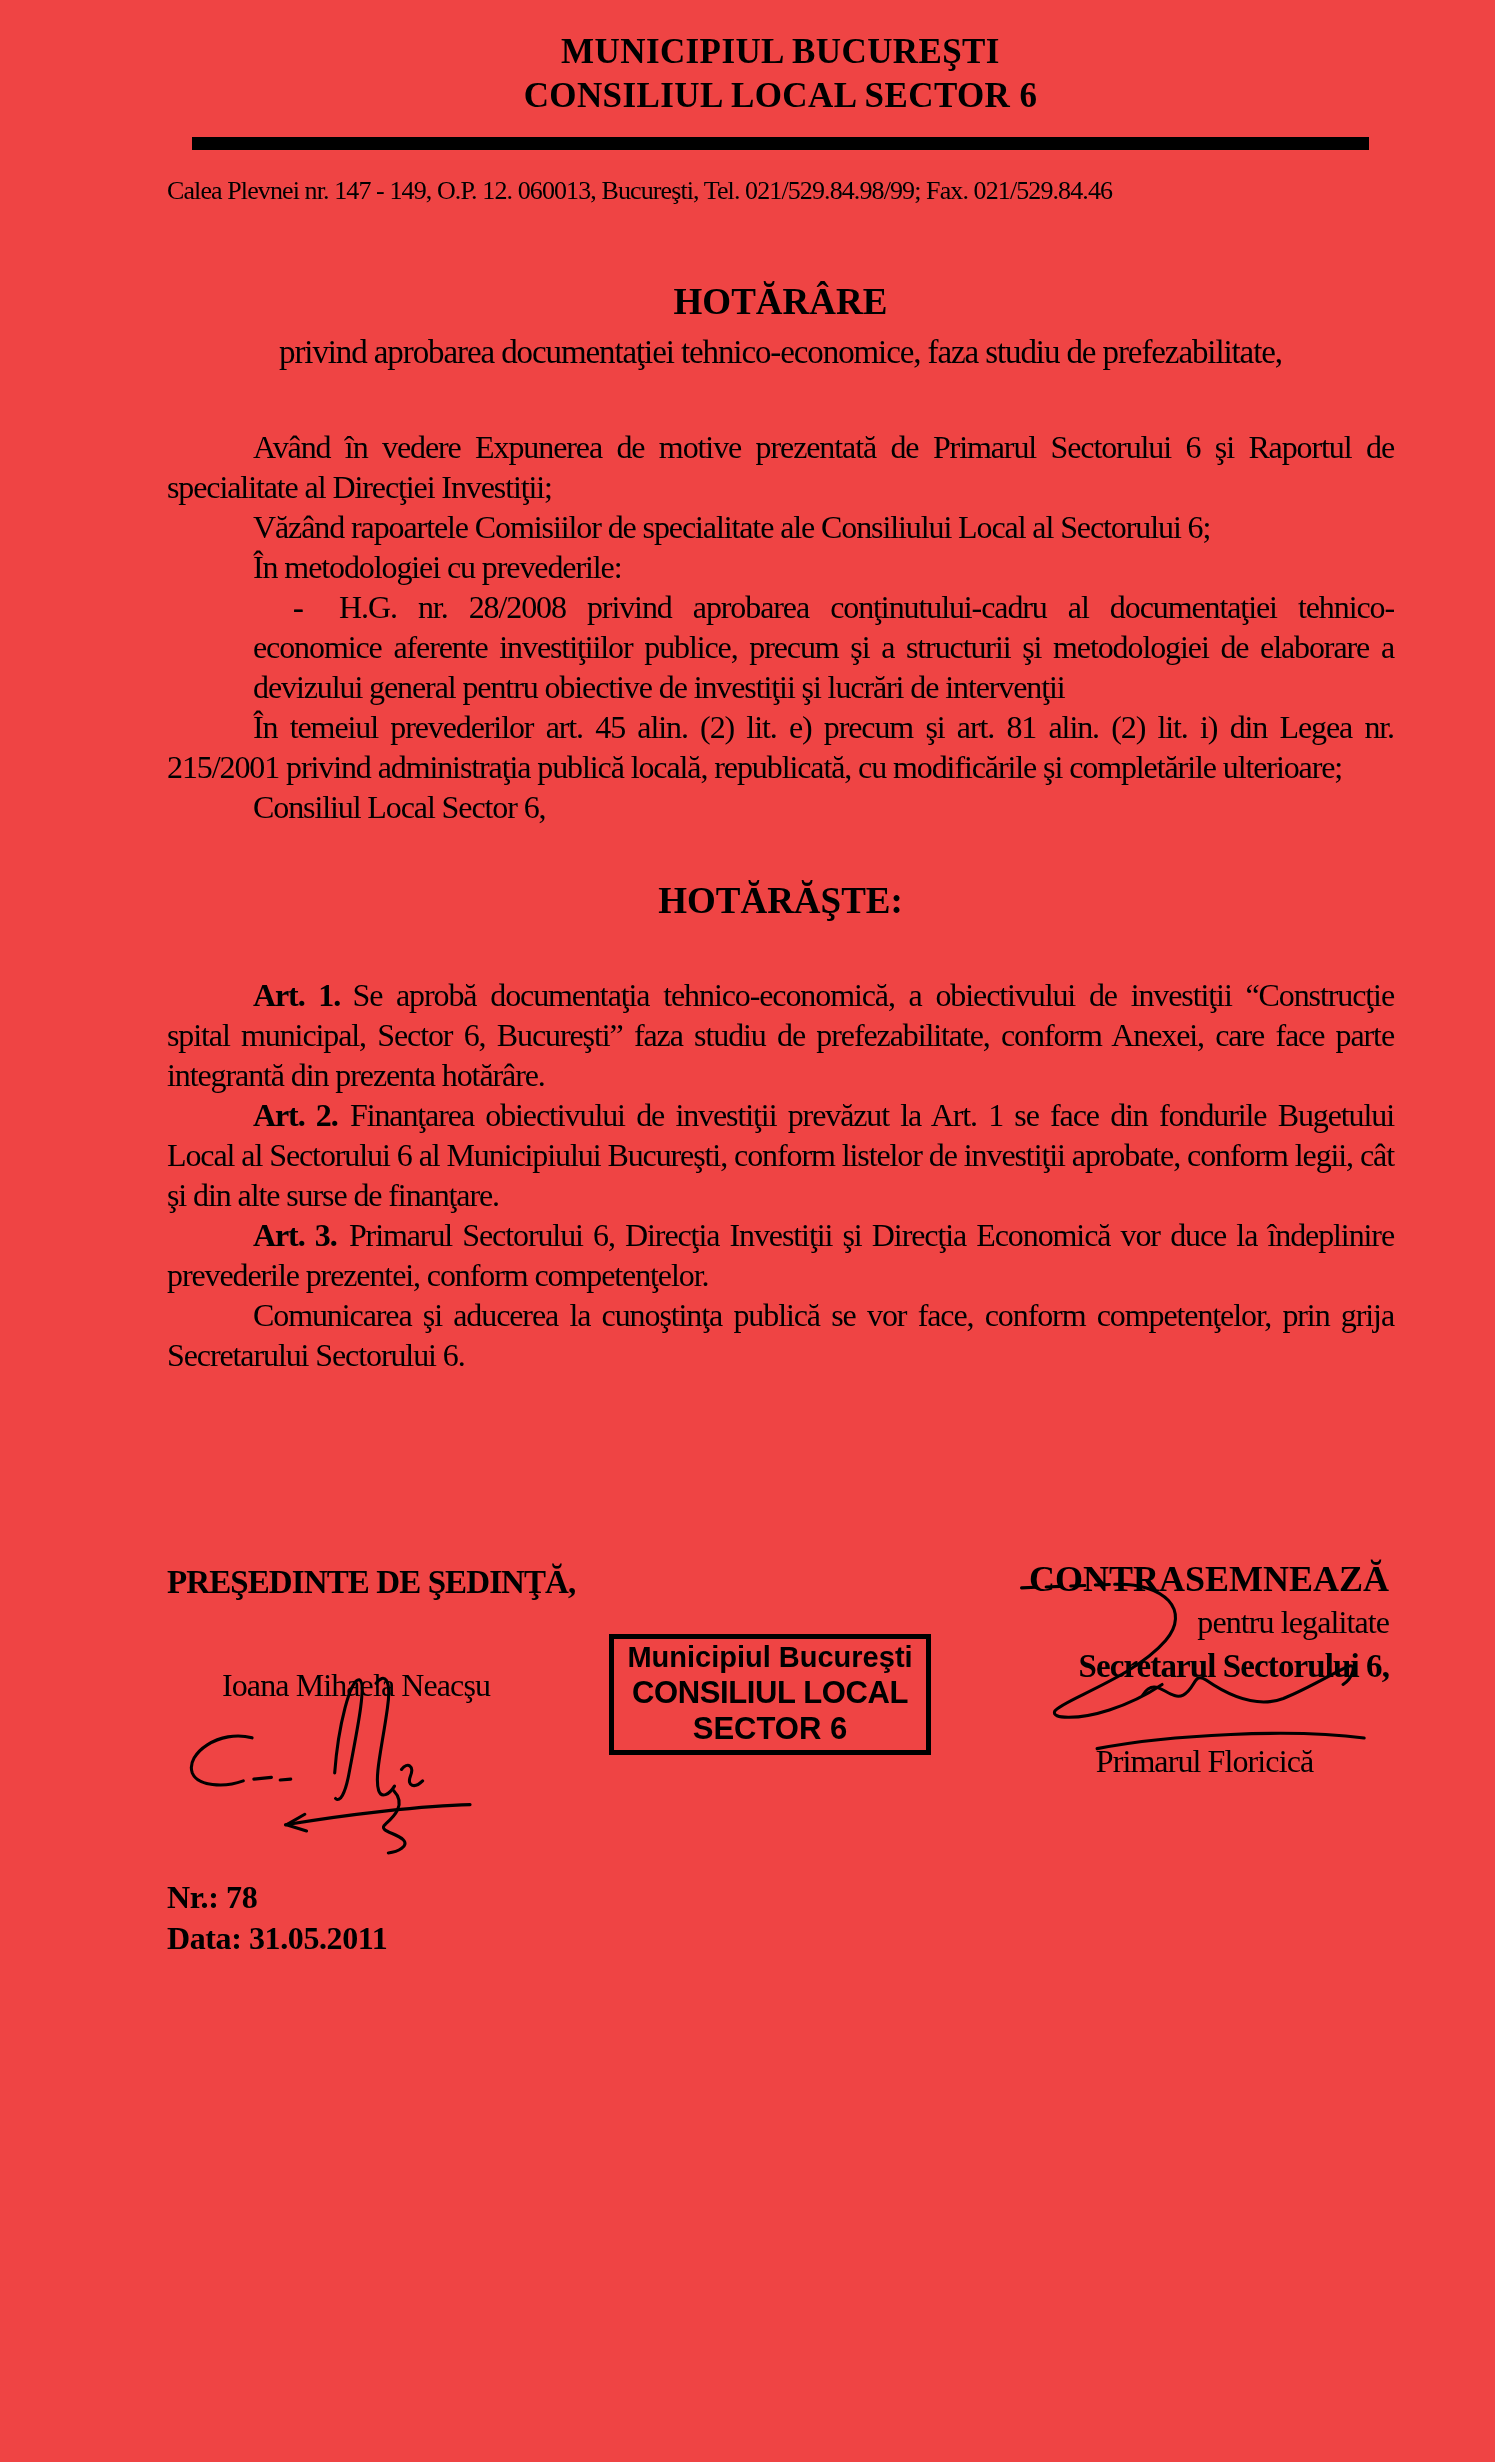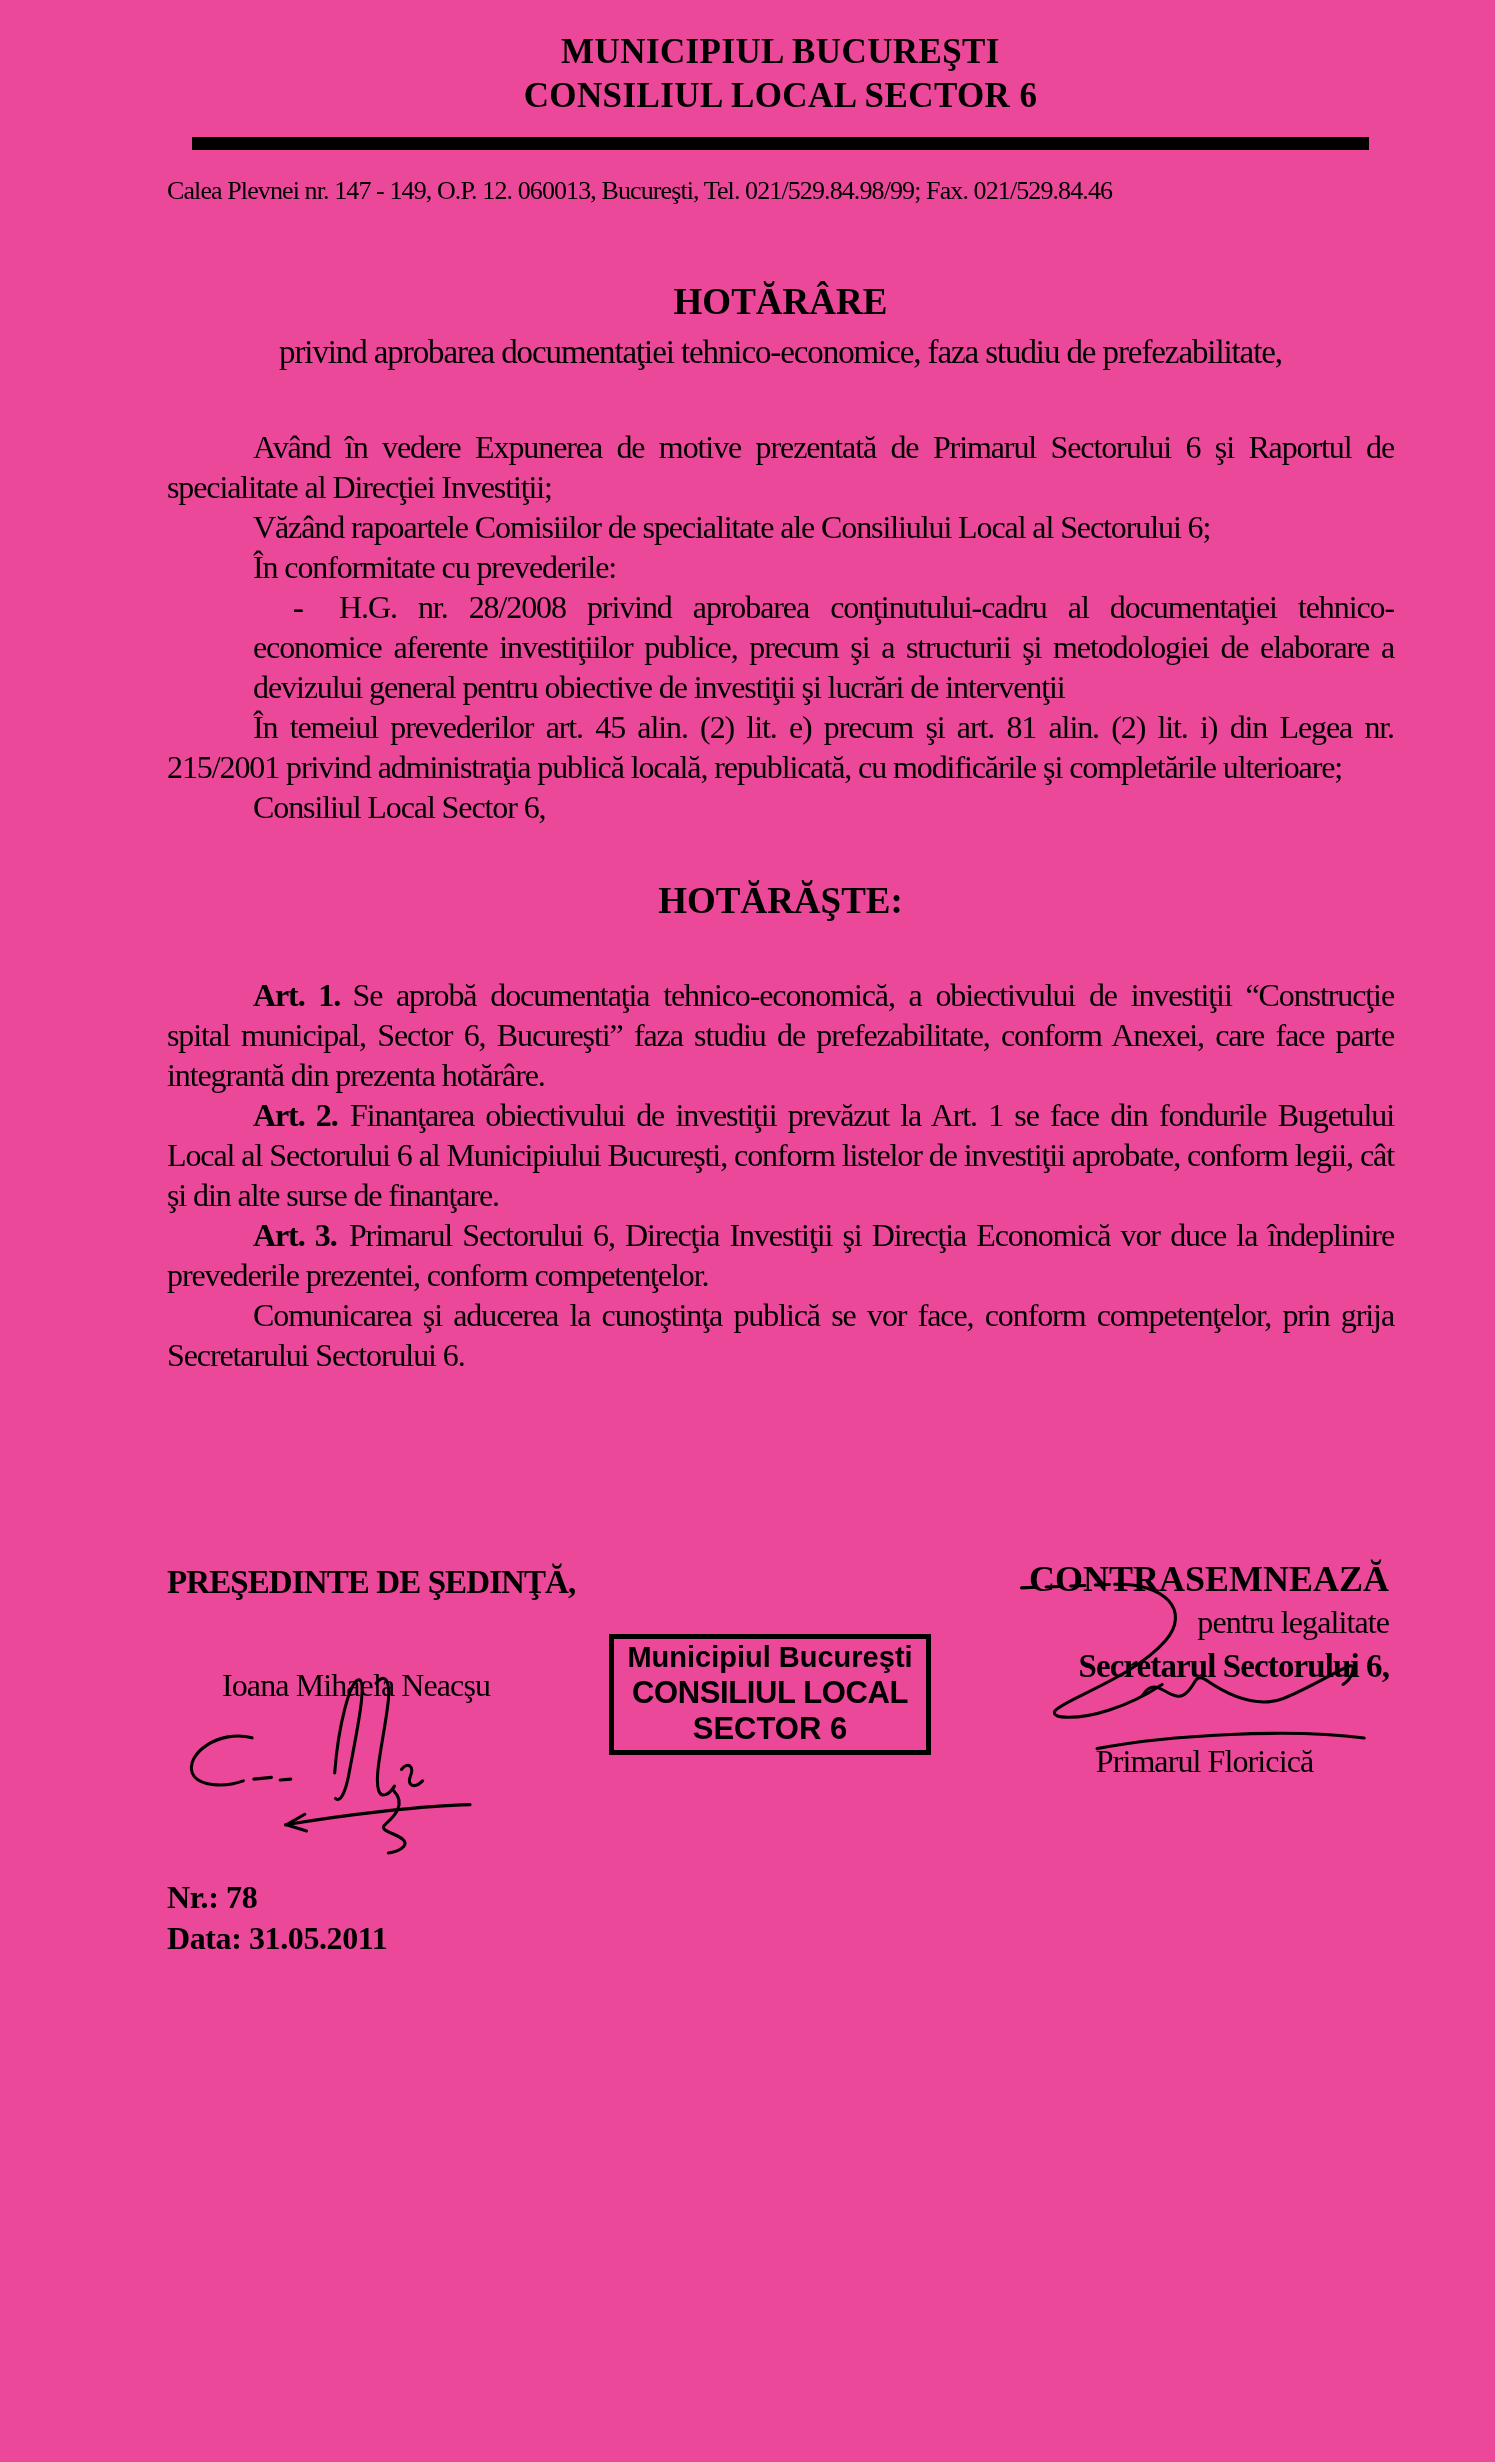--- a/index.html
+++ b/index.html
@@ -1,18 +1,18 @@
 <!DOCTYPE html>
 <html style="font-size:14px"><head>
 <meta charset="utf-8">
 <style>
   html,body { margin:0; padding:0; background:#ffffff; }
   .page {
     position:relative; width:1495px; height:2462px;
-    background:#ec4899; color:#000;
+    background:#ef4444; color:#000;
     font-family:"Liberation Serif", serif;
     overflow:hidden;
   }
   .content { position:absolute; left:167px; top:0; width:1227px; }
 
   .org { text-align:center; font-weight:700; font-size:35px; line-height:44px; letter-spacing:0.4px; }
   .org1 { margin-top:30px; }
   .rule { margin-top:19.3px; margin-left:24.6px; width:1177px; height:13px; background:#000; }
   .address { margin-top:26px; text-align:left; font-size:26px; letter-spacing:-0.9px; white-space:nowrap; }
 
@@ -65,21 +65,21 @@
     <div class="org">CONSILIUL LOCAL SECTOR 6</div>
     <div class="rule"></div>
     <div class="address">Calea Plevnei nr. 147 - 149, O.P. 12. 060013, Bucureşti, Tel. 021/529.84.98/99; Fax. 021/529.84.46</div>
 
     <div class="doc-title">HOTĂRÂRE</div>
     <div class="doc-sub first">privind aprobarea documentaţiei tehnico-economice, faza studiu de prefezabilitate,</div>
 
     <div class="body">
       <p>Având în vedere Expunerea de motive prezentată de Primarul Sectorului 6 şi Raportul de specialitate al Direcţiei Investiţii;</p>
       <p class="one-line">Văzând rapoartele Comisiilor de specialitate ale Consiliului Local al Sectorului 6;</p>
-      <p>În conformitate cu prevederile:</p>
+      <p>În metodologiei cu prevederile:</p>
       <p class="li">
         <span class="marker">-</span>
       </p>
       <p class="li">
         <span class="marker">-</span>
         <span>H.G. nr. 28/2008 privind aprobarea conţinutului-cadru al documentaţiei tehnico-economice aferente investiţiilor publice, precum şi a structurii şi metodologiei de elaborare a devizului general pentru obiective de investiţii şi lucrări de intervenţii</span>
       </p>
       <p>În temeiul prevederilor art. 45 alin. (2) lit. e) precum şi art. 81 alin. (2) lit. i) din Legea nr. 215/2001 privind administraţia publică locală, republicată, cu modificările şi completările ulterioare;</p>
       <p>Consiliul Local Sector 6,</p>
     </div>

